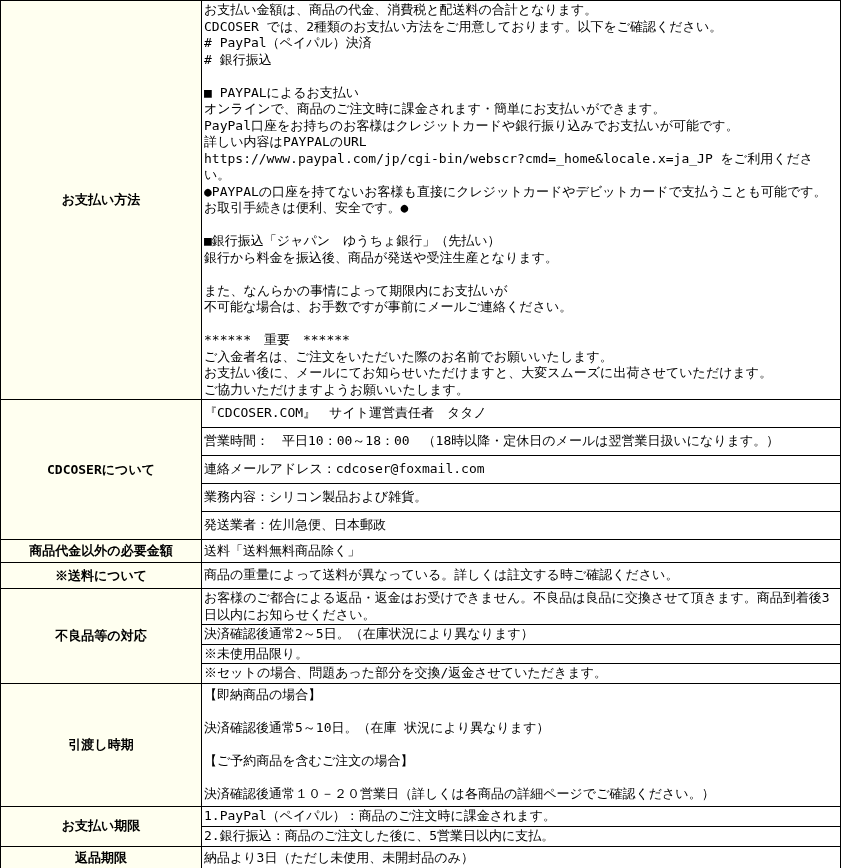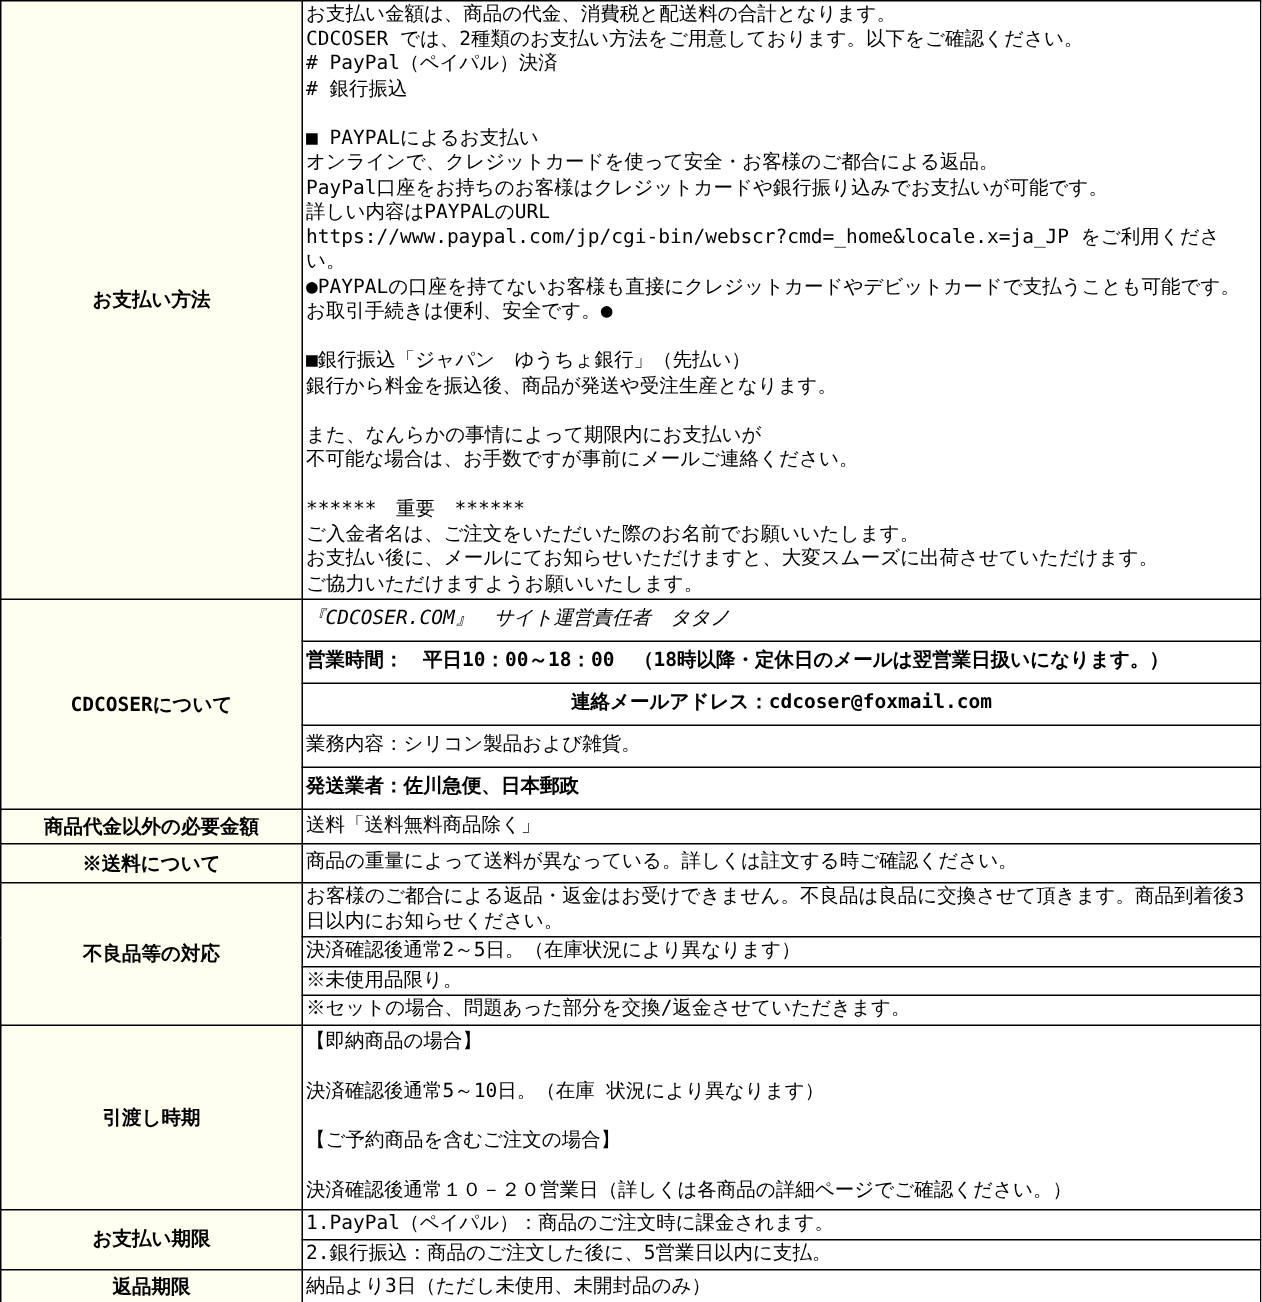--- a/index.html
+++ b/index.html
@@ -34,79 +34,79 @@
   table.info-table td {
     background: var(--cell-bg, #ffffff);
   }
   td.top { vertical-align: top; }
   .line {
     line-height: 16.5px;
     min-height: 16.5px;
     white-space: pre-wrap;
     word-break: break-all;
   }
-  .bold { font-weight: bold; text-align: center; }
+  .bold { font-weight: normal; }
 </style>
 </head>
 <body>
 
 <div class="page">
   <table class="info-table">
     <tbody>
         <tr>
           <th rowspan="1">お支払い方法</th>
           <td class="top" style="height: 392px;">
             <div class="line">お支払い金額は、商品の代金、消費税と配送料の合計となります。</div>
             <div class="line">CDCOSER では、2種類のお支払い方法をご用意しております。以下をご確認ください。</div>
             <div class="line"># PayPal（ペイパル）決済</div>
             <div class="line"># 銀行振込</div>
             <div class="line"></div>
             <div class="line">■ PAYPALによるお支払い</div>
-            <div class="line">オンラインで、クレジットカードを使って安全・お客様のご都合による返品。</div>
+            <div class="line">オンラインで、商品のご注文時に課金されます・簡単にお支払いができます。</div>
             <div class="line">PayPal口座をお持ちのお客様はクレジットカードや銀行振り込みでお支払いが可能です。</div>
             <div class="line">詳しい内容はPAYPALのURL</div>
             <div class="line">https://www.paypal.com/jp/cgi-bin/webscr?cmd=_home&amp;locale.x=ja_JP をご利用ください。</div>
             <div class="line">●PAYPALの口座を持てないお客様も直接にクレジットカードやデビットカードで支払うことも可能です。</div>
             <div class="line">お取引手続きは便利、安全です。●</div>
             <div class="line"></div>
             <div class="line">■銀行振込「ジャパン　ゆうちょ銀行」（先払い）</div>
             <div class="line">銀行から料金を振込後、商品が発送や受注生産となります。</div>
             <div class="line"></div>
             <div class="line">また、なんらかの事情によって期限内にお支払いが</div>
             <div class="line">不可能な場合は、お手数ですが事前にメールご連絡ください。</div>
             <div class="line"></div>
             <div class="line">******　重要　******</div>
             <div class="line">ご入金者名は、ご注文をいただいた際のお名前でお願いいたします。</div>
             <div class="line">お支払い後に、メールにてお知らせいただけますと、大変スムーズに出荷させていただけます。</div>
             <div class="line">ご協力いただけますようお願いいたします。</div>
           </td>
         </tr>
         <tr>
           <th rowspan="5">CDCOSERについて</th>
-          <td style="height: 25px; font-style: italic;">
+          <td style="height: 25px;">
             <div class="line">『CDCOSER.COM』　サイト運営責任者　タタノ</div>
           </td>
         </tr>
         <tr>
-          <td style="height: 25px; font-weight: bold;">
+          <td style="height: 25px;">
             <div class="line">営業時間：　平日10：00～18：00　（18時以降・定休日のメールは翌営業日扱いになります。）</div>
           </td>
         </tr>
         <tr>
           <td style="height: 25px;">
             <div class="line bold">連絡メールアドレス：cdcoser@foxmail.com</div>
           </td>
         </tr>
         <tr>
           <td style="height: 25px;">
             <div class="line">業務内容：シリコン製品および雑貨。</div>
           </td>
         </tr>
         <tr>
-          <td style="height: 25px; font-weight: bold;">
+          <td style="height: 25px;">
             <div class="line">発送業者：佐川急便、日本郵政</div>
           </td>
         </tr>
         <tr>
           <th rowspan="1">商品代金以外の必要金額</th>
           <td style="height: 20px;">
             <div class="line">送料「送料無料商品除く」</div>
           </td>
         </tr>
         <tr>

